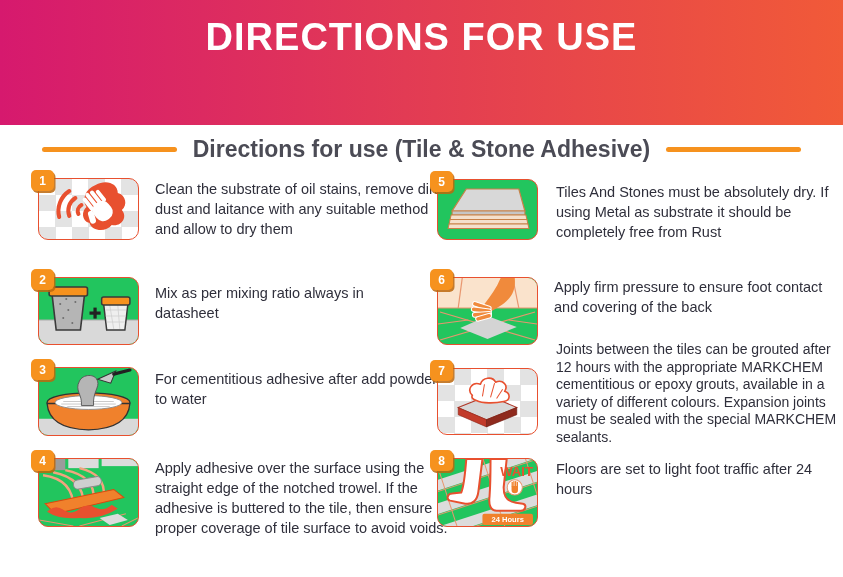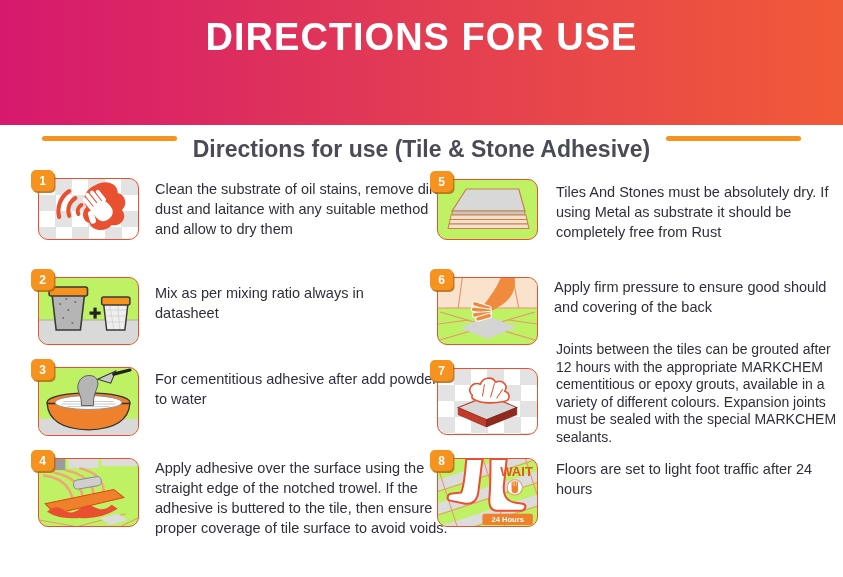--- a/index.html
+++ b/index.html
@@ -8,28 +8,28 @@
   .page { position:relative; width:843px; height:577px; background:#fff; overflow:hidden; margin:0 auto; }
 
   
   .banner { position:absolute; left:0; top:0; width:843px; height:125px;
             background:linear-gradient(90deg,#D6196E 0%,#E23B54 48%,#F15A38 100%);
             display:flex; justify-content:center; align-items:flex-start; padding-top:16px; }
   .banner h1 { color:#fff; font-size:38px; font-weight:bold; letter-spacing:1px; }
 
   
   .section-heading { position:absolute; left:0; top:136px; width:843px; display:flex;
-                     align-items:flex-start; justify-content:center; gap:16px; }
+                     align-items:center; justify-content:center; gap:16px; }
   .section-heading .rule { width:135px; height:5px; border-radius:3px; background:#F6921E; flex:0 0 auto; }
   .section-heading h2 { color:#4B4B55; font-size:23px; font-weight:bold; white-space:nowrap; }
 
   
   .step { position:absolute; }
   .icon-box { position:absolute; left:0; top:0; width:101px; height:68px;
-              border:1.5px solid #E8502F; border-radius:10px; background:#bef264; overflow:hidden; }
+              border:1.5px solid #E8502F; border-radius:10px; background:#22c55e; overflow:hidden; }
   .icon-box svg { display:block; width:100%; height:100%; }
   .checker { background:repeating-conic-gradient(#E3E3E3 0% 25%, #FFFFFF 0% 50%);
              background-size:33px 32px; }
   .badge { position:absolute; left:-7px; top:-8px; z-index:2; width:23px; height:21px;
            background:#F6921E; color:#fff; border-radius:5px; font-size:12px; font-weight:bold;
            display:flex; align-items:center; justify-content:center;
            box-shadow:1.5px 2px 0 rgba(188,103,13,0.85); }
   .desc { position:absolute; left:117px; top:2px; color:#2F2F3B; font-size:14.5px; line-height:20px; }
 
   .s1 { left:38px; top:178px; }  .s1 .icon-box { height:62px; } .s1 .desc { top:1px; width:292px; }
@@ -193,21 +193,21 @@
         <path d="M62 0 L76 0 C77 12 73 20 63 27 L55 32 C48 36 42 31 46 26 C52 18 58 10 62 0 Z" fill="#F08A3C"></path>
         <g fill="#F08A3C" stroke="#FFFFFF" stroke-width="1">
           <rect x="34" y="26" width="19" height="4.6" rx="2.3" transform="rotate(18 44 28)"></rect>
           <rect x="33" y="30" width="20" height="4.6" rx="2.3" transform="rotate(8 43 32)"></rect>
           <rect x="34" y="34" width="19" height="4.6" rx="2.3" transform="rotate(-4 44 36)"></rect>
           <rect x="37" y="37" width="16" height="4.6" rx="2.3" transform="rotate(-16 45 39)"></rect>
         </g>
       </svg>
     </div>
     <span class="badge">6</span>
-    <p class="desc">Apply firm pressure to ensure good should and covering of the back</p>
+    <p class="desc">Apply firm pressure to ensure foot contact and covering of the back</p>
   </div>
 
   <div class="step s7">
     <div class="icon-box checker">
       <svg viewBox="0 0 98 64" preserveAspectRatio="none">
         <path d="M20 38 L50 26 L78 38 L48 50 Z" fill="#D8D8D8" stroke="#B0392A" stroke-width="1"></path>
         <path d="M20 38 L48 50 L48 57 L20 45 Z" fill="#C23B2A" stroke="#8F2A1E" stroke-width="0.6"></path>
         <path d="M48 50 L78 38 L78 45 L48 57 Z" fill="#8F2A1E" stroke="#6E2015" stroke-width="0.6"></path>
         <path d="M34 26 C28 20 34 12 42 15 C44 8 54 7 57 13 C64 10 70 16 66 22 C72 24 72 31 65 32 C56 34 44 34 38 31 C34 30 33 28 34 26 Z" fill="#FFFFFF" stroke="#E8502F" stroke-width="1.6" stroke-linejoin="round"></path>
         <g fill="none" stroke="#E8502F" stroke-width="1">

